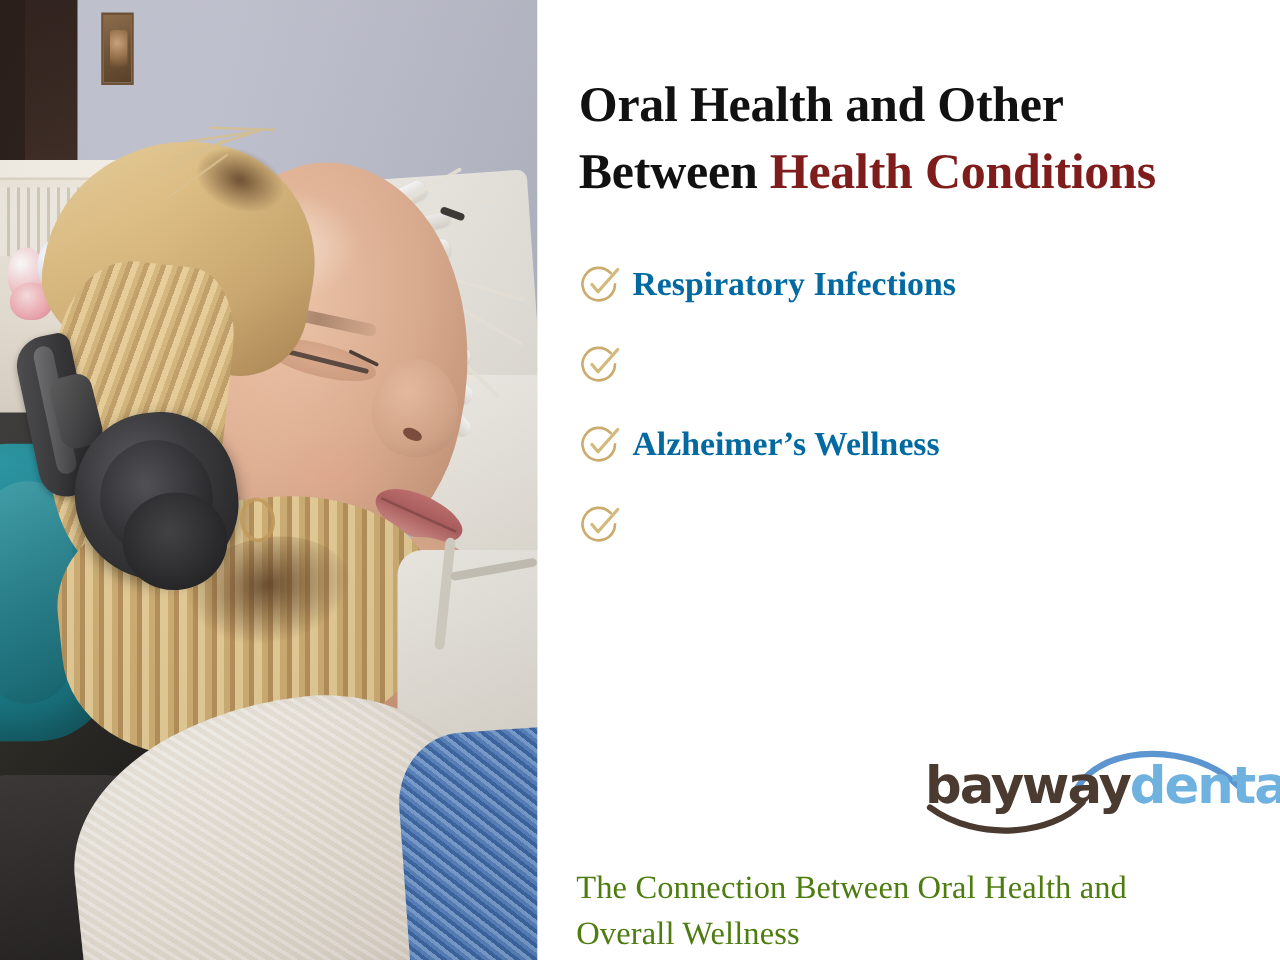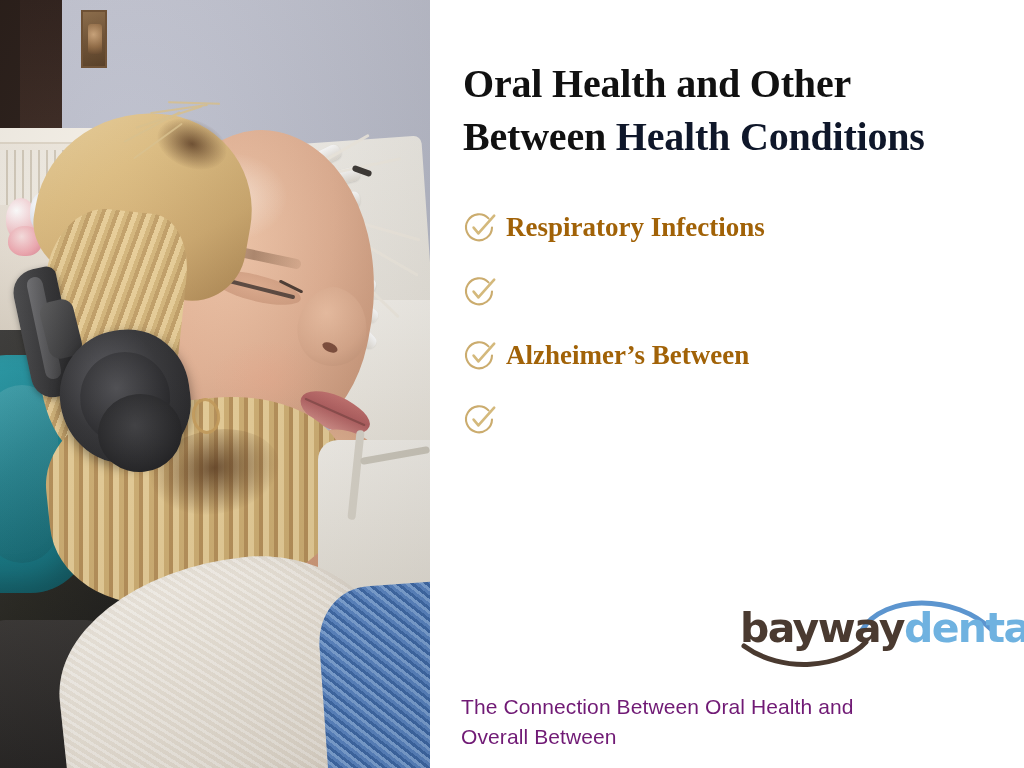--- a/index.html
+++ b/index.html
@@ -467,21 +467,21 @@
     top: 30px;
     width: 535px;
     font-family: "Liberation Serif", "DejaVu Serif", serif;
     font-weight: bold;
     font-size: 40px;
     line-height: 1.34;
     letter-spacing: -0.2px;
     color: #111111;
   }
   .title .gold {
-    color: #0f172a;
+    color: #7f1d1d;
   }
 
   .bullets {
     position: absolute;
     left: 33px;
     top: 196px;
     width: 545px;
   }
   .bullet {
     display: flex;
@@ -495,21 +495,21 @@
     margin-right: 9px;
     position: relative;
     top: -1px;
   }
   .check-icon svg { display: block; }
   .bullet-label {
     font-family: "Liberation Serif", "DejaVu Serif", serif;
     font-weight: bold;
     font-size: 27px;
     line-height: 1.1;
-    color: #a16207;
+    color: #0369a1;
     white-space: nowrap;
   }
 
   
   .logo {
     position: absolute;
     left: 304px;
     top: 590px;
     width: 288px;
     height: 82px;
@@ -526,24 +526,24 @@
     line-height: 1;
   }
   .logo-bayway { color: #4a3a30; }
   .logo-dental { color: #6fb2e0; }
 
   .footer {
     position: absolute;
     left: 31px;
     top: 692px;
     width: 520px;
-    font-family: Liberation Sans, sans-serif;
-    font-size: 21px;
+    font-family: Liberation Serif, serif;
+    font-size: 26px;
     line-height: 1.42;
-    color: #701a75;
+    color: #4d7c0f;
     letter-spacing: .1px;
   }
 </style>
 </head>
 <body>
 
 <div class="slide">
 
   <div class="photo-panel">
     <div class="photo-stage">
@@ -662,21 +662,21 @@
         </span>
       </li>
 
       <li class="bullet">
         <span class="check-icon">
           <svg width="34" height="34" viewBox="0 0 34 34">
             <path d="M25.5 8.4 A13 13 0 1 0 29 17.5" fill="none" stroke="#cbac6e" stroke-width="2.1" stroke-linecap="round"></path>
             <path d="M10.6 17.6 L15.4 23.4 L31.2 5.6" fill="none" stroke="#d4b97c" stroke-width="2.6" stroke-linecap="round" stroke-linejoin="round"></path>
           </svg>
         </span>
-        <span class="bullet-label">Alzheimer’s Between</span>
+        <span class="bullet-label">Alzheimer’s Wellness</span>
       </li>
 
       <li class="bullet">
         <span class="check-icon">
           <svg width="34" height="34" viewBox="0 0 34 34">
             <path d="M25.5 8.4 A13 13 0 1 0 29 17.5" fill="none" stroke="#cbac6e" stroke-width="2.1" stroke-linecap="round"></path>
             <path d="M10.6 17.6 L15.4 23.4 L31.2 5.6" fill="none" stroke="#d4b97c" stroke-width="2.6" stroke-linecap="round" stroke-linejoin="round"></path>
           </svg>
         </span>
       </li>
@@ -688,17 +688,17 @@
         <path d="M128 40 C150 4, 222 4, 258 40" fill="none" stroke="#5c95cf" stroke-width="5" stroke-linecap="round"></path>
         <path d="M10 56 C48 84, 108 78, 132 52" fill="none" stroke="#4a3a30" stroke-width="5" stroke-linecap="round"></path>
       </svg>
       <div class="logo-text">
         <span class="logo-bayway">bayway</span><span class="logo-dental">dental</span>
       </div>
     </div>
 
     <div class="footer">
       <span>The Connection Between Oral Health and</span><br>
-      <span>Overall Between</span>
+      <span>Overall Wellness</span>
     </div>
 
   </div>
 </div>
 
 </body></html>

